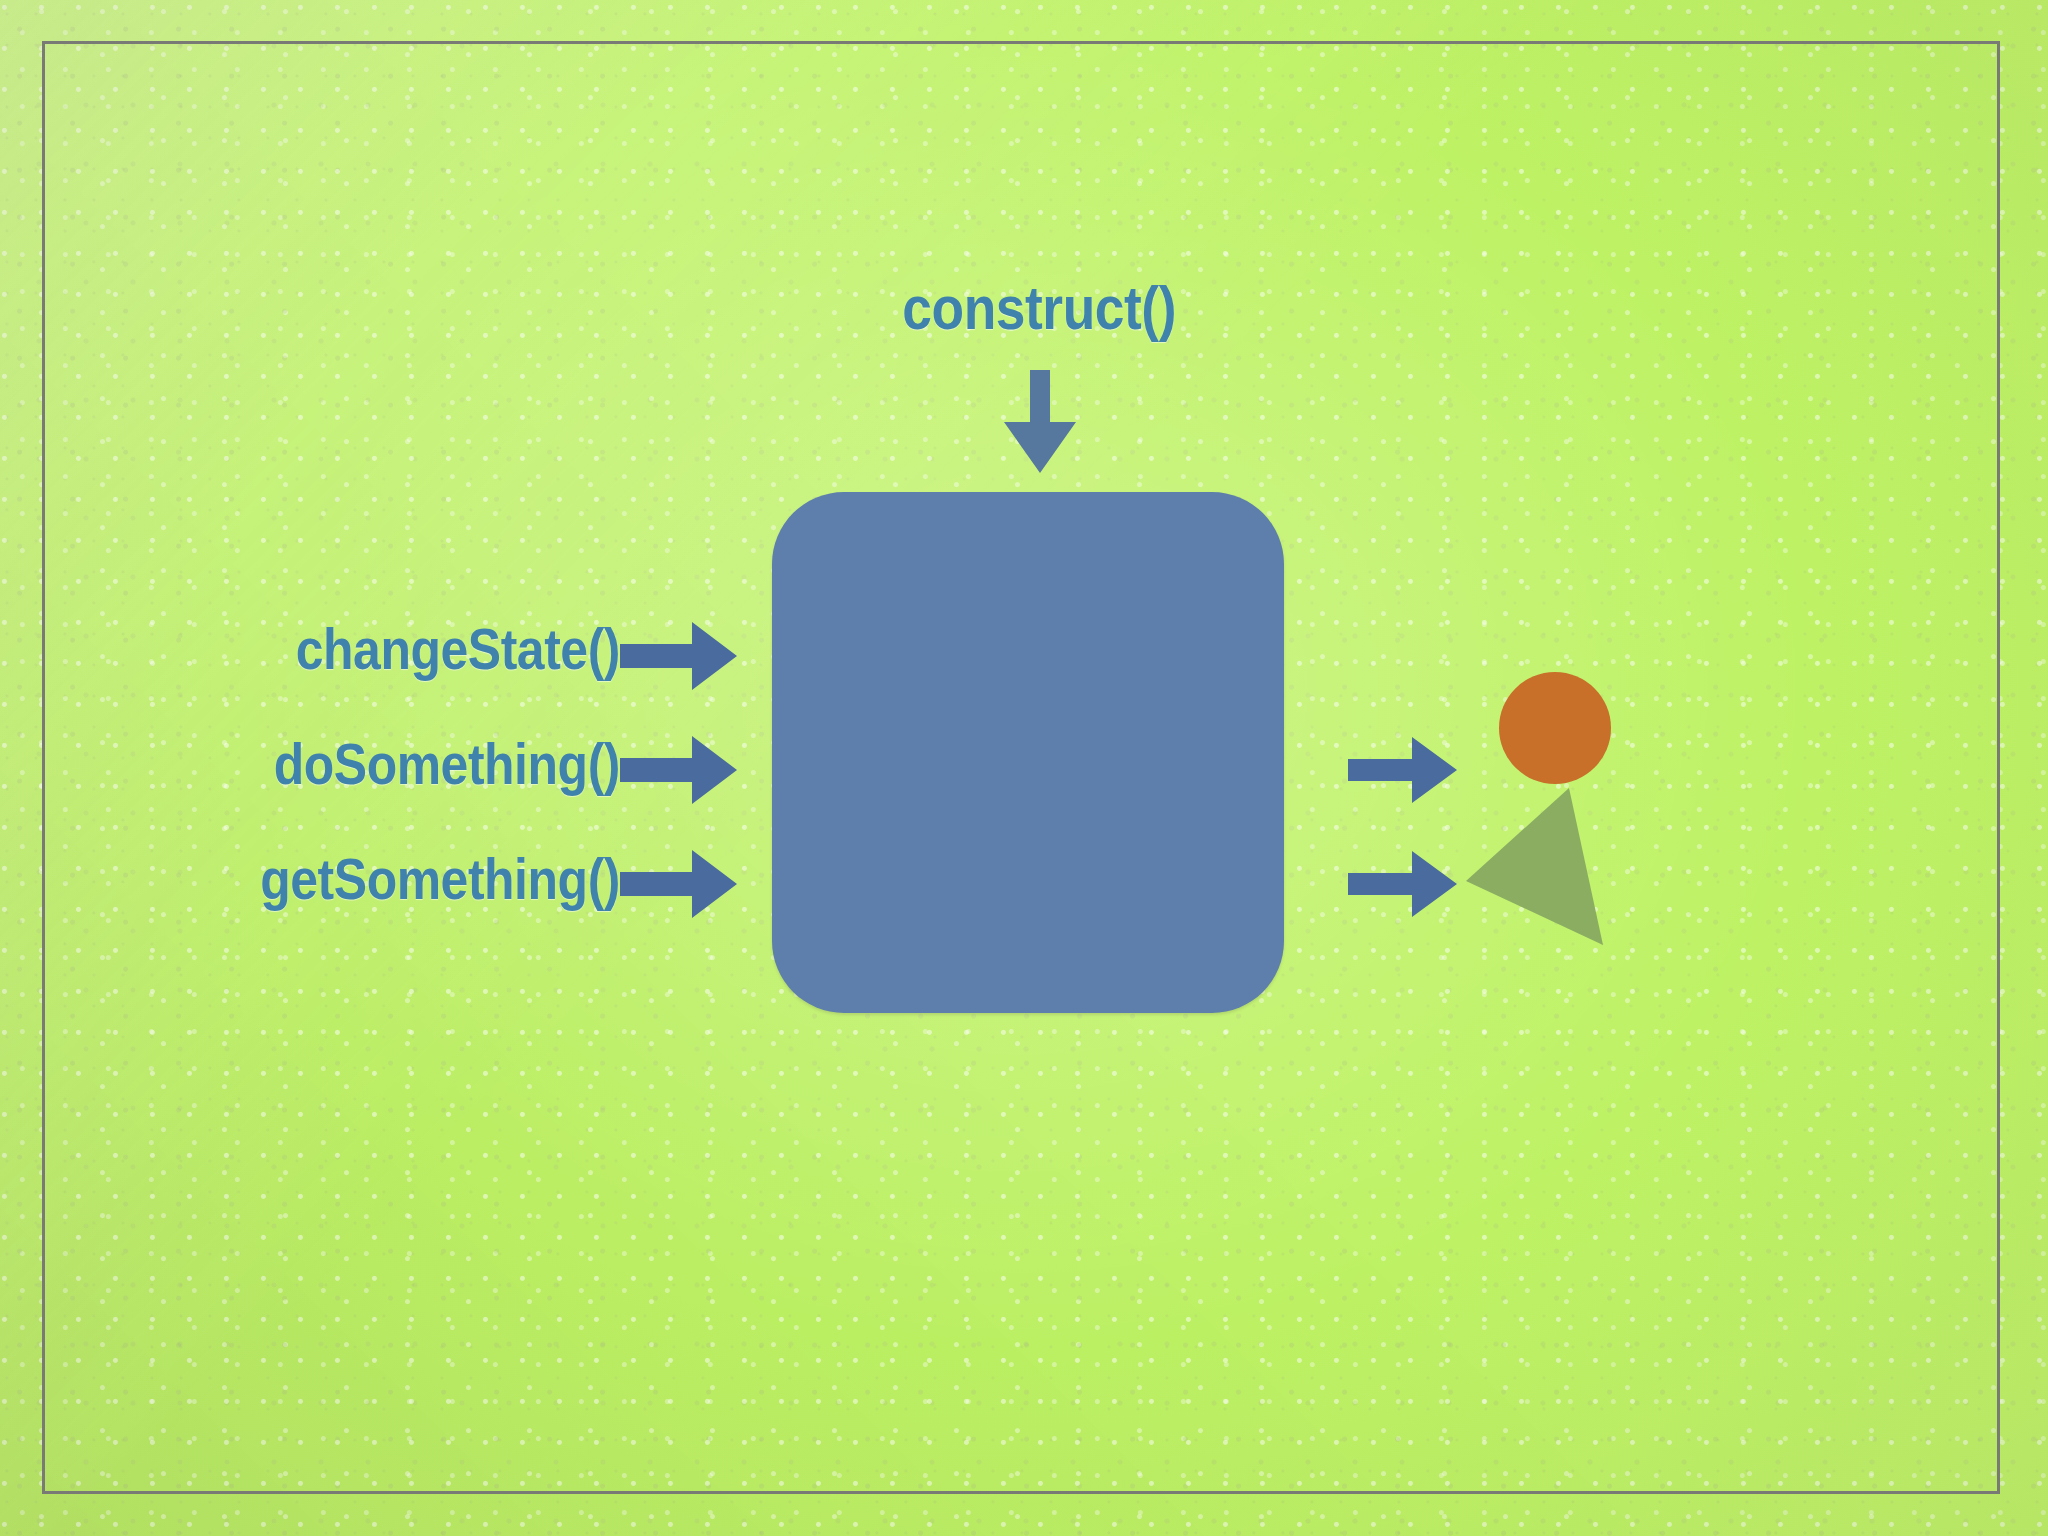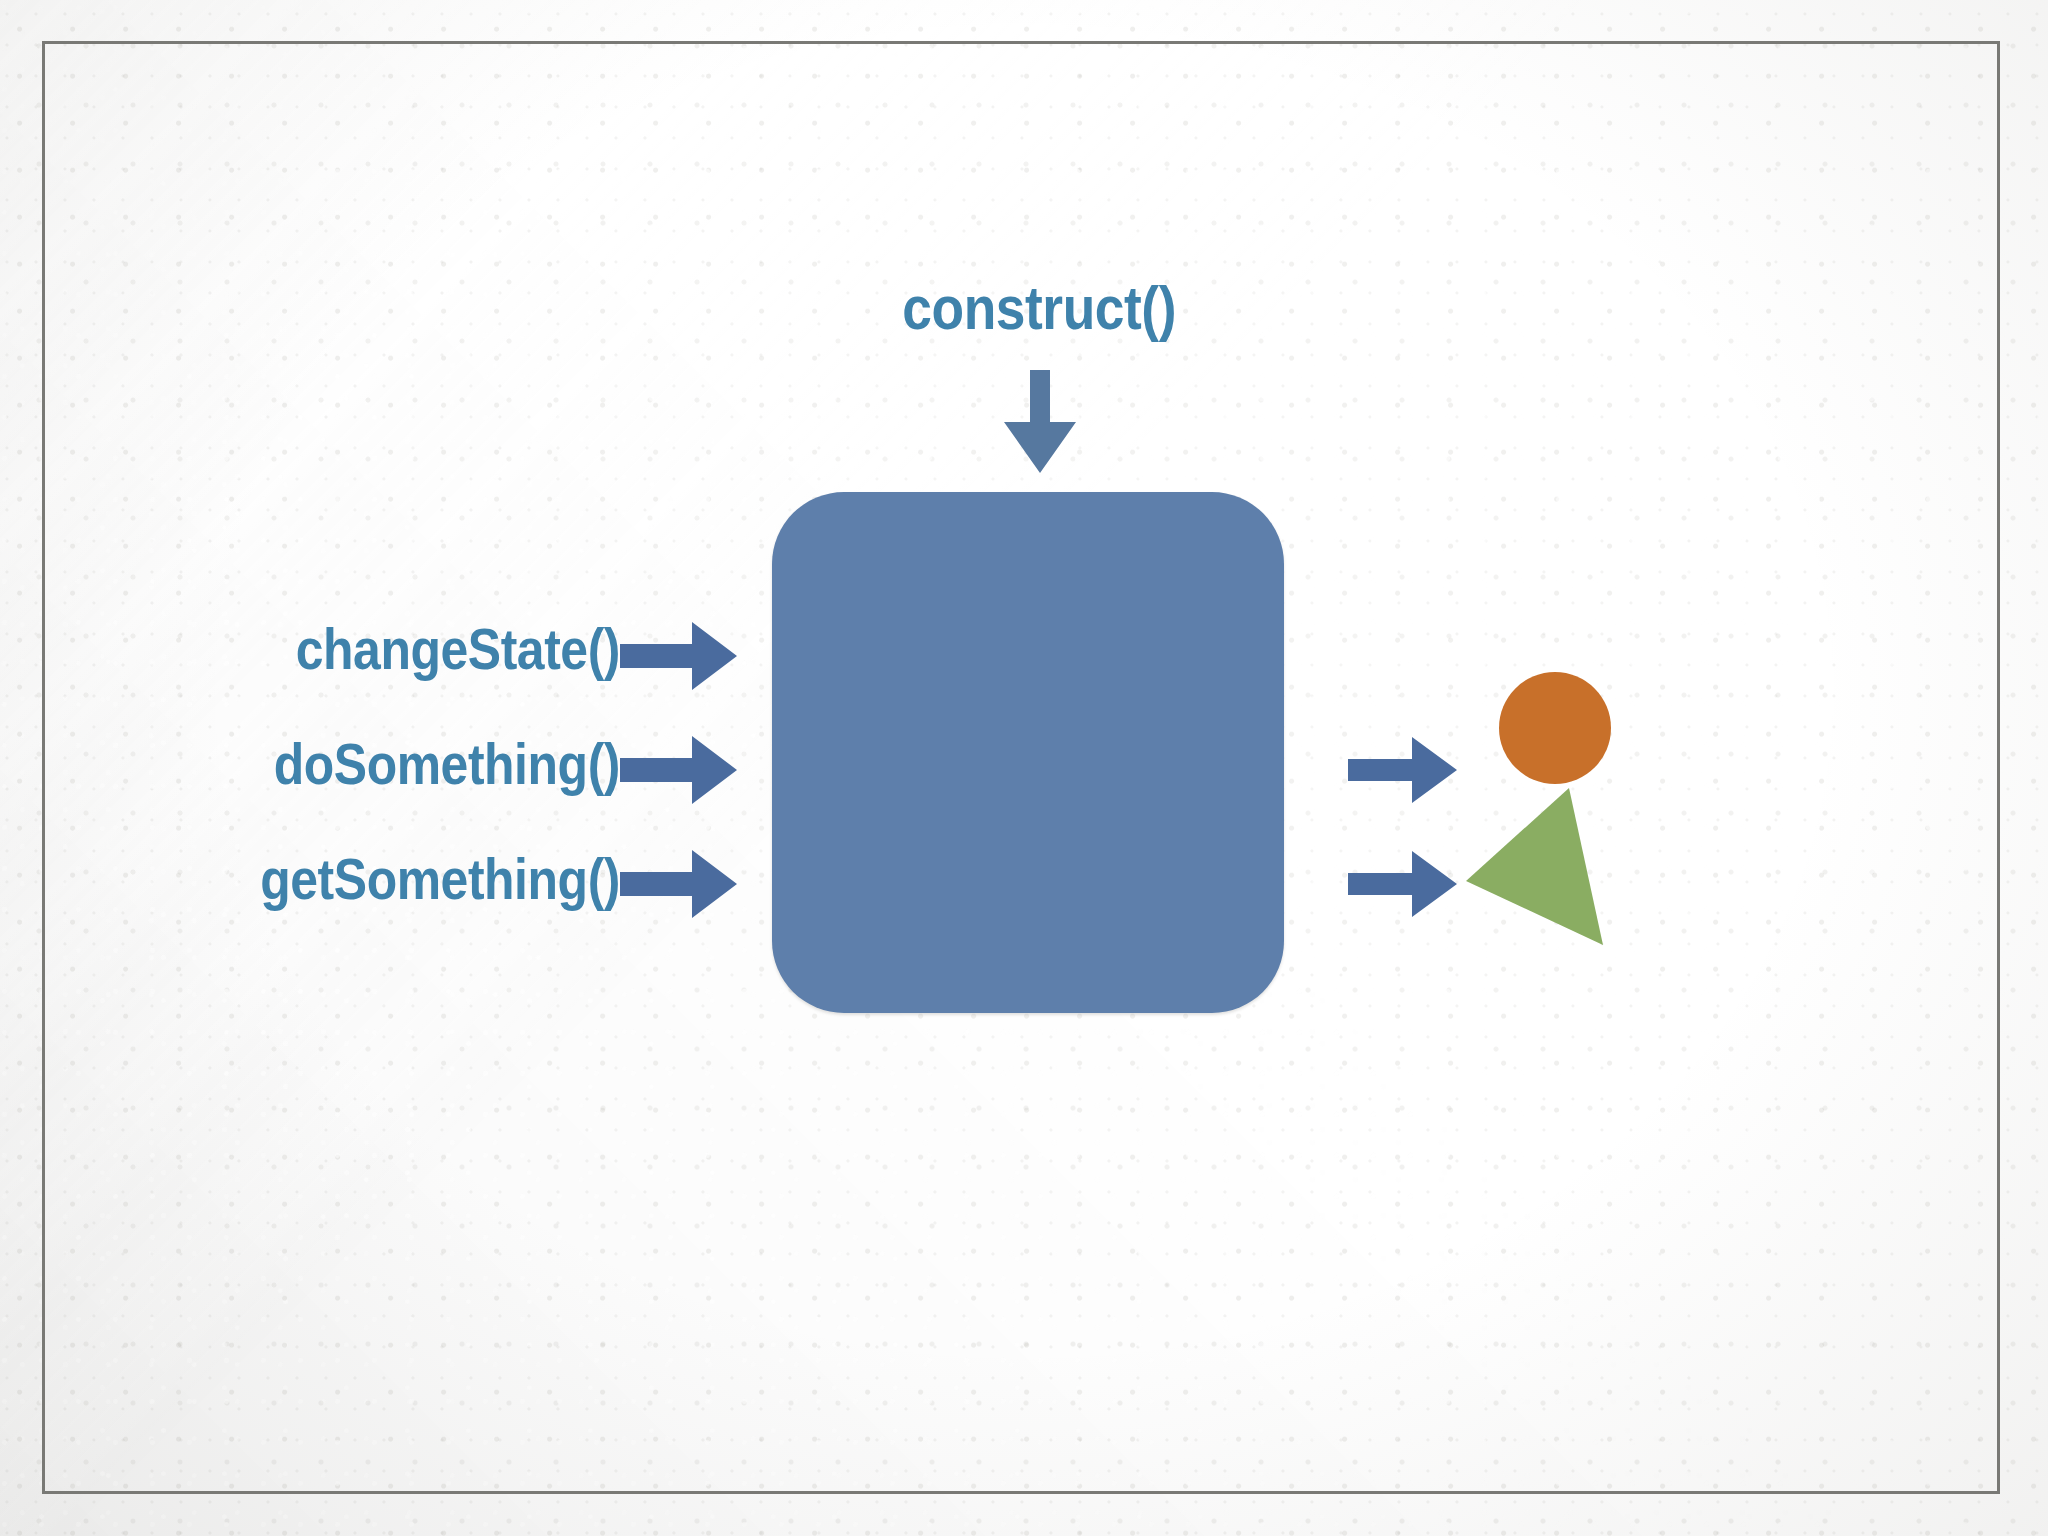--- a/index.html
+++ b/index.html
@@ -6,21 +6,21 @@
   html, body {
     margin: 0;
     padding: 0;
     background: #d9d9d2;
   }
   #slide {
     position: relative;
     width: 2048px;
     height: 1536px;
     overflow: hidden;
-    background-color: #ffffff;
+    background-color: #bef264;
     font-family: "Liberation Sans", sans-serif;
   }
   
   #paper-texture {
     position: absolute;
     inset: 0;
     pointer-events: none;
     background-image:
       radial-gradient(circle at 12% 18%, rgba(255,255,255,0.55) 0 2px, rgba(0,0,0,0) 3px),
       radial-gradient(circle at 37% 62%, rgba(160,158,148,0.18) 0 2px, rgba(0,0,0,0) 3px),

